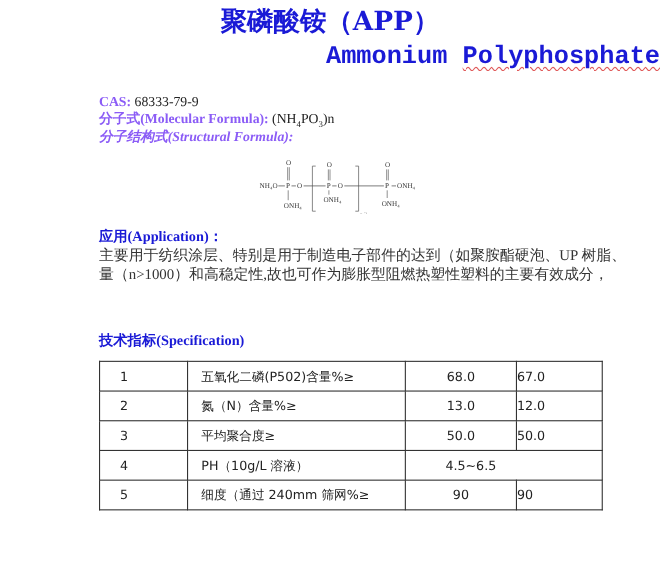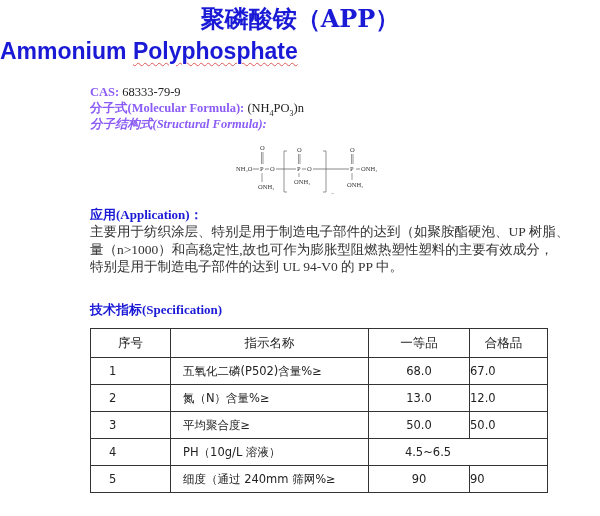--- a/index.html
+++ b/index.html
@@ -1,18 +1,18 @@
 <!DOCTYPE html>
 <html><head>
 <meta charset="utf-8">
 <style>
   html, body { margin: 0; padding: 0; background: #ffffff; }
   body { width: 600px; height: 516px; position: relative; overflow: hidden; font-family: "Liberation Serif", serif; }
   .title-cn { position: absolute; top: 4px; left: 0; width: 600px; text-align: center; color: #1a1ad6; font-weight: bold; font-size: 24px; line-height: 30px; font-family: "DejaVu Serif", serif; }
-  .title-en { position: absolute; top: 36px; left: 0; width: 600px; text-align: left; color: #1a1ad6; font-weight: bold; font-size: 23px; line-height: 30px; font-family: Liberation Sans, sans-serif; }
+  .title-en { position: absolute; top: 36px; left: 0; width: 600px; text-align: right; color: #1a1ad6; font-weight: bold; font-size: 23px; line-height: 30px; font-family: Liberation Mono, monospace; }
   .title-en .spell { text-decoration: underline wavy #e05a5a; text-decoration-thickness: 1px; text-underline-offset: 3px; }
   .meta { position: absolute; left: 90px; font-size: 12.5px; line-height: 16px; color: #222; }
   .meta .lbl { color: #8b5cf6; font-weight: bold; }
   .formula { position: absolute; left: 236px; top: 142px; width: 160px; height: 52px; }
   .section-head { position: absolute; left: 90px; color: #1a1ad6; font-weight: bold; font-size: 13px; line-height: 16px; }
   .app-text { position: absolute; left: 90px; top: 223px; width: 510px; font-size: 13.5px; line-height: 17.5px; color: #333; }
   .app-text div { white-space: nowrap; }
   table.spec { position: absolute; left: 90px; top: 328px; border-collapse: collapse; font-family: "DejaVu Sans", sans-serif; font-size: 11.5px; color: #222; }
   table.spec td { border: 1.5px solid #333; padding: 0; height: 26px; }
   table.spec tr.head td { height: 28px; text-align: center; font-size: 12.5px; }
@@ -75,33 +75,26 @@
   <line x1="120" y1="27" x2="124" y2="27" stroke="#555" stroke-width="0.7"></line>
   <text x="125" y="29">ONH₄</text>
   <line x1="116" y1="31" x2="116" y2="38" stroke="#555" stroke-width="0.6"></line>
   <text x="111" y="45">ONH₄</text>
 </svg>
 
 <div class="section-head" style="top:207px;">应用(Application)：</div>
 <div class="app-text">
   <div>主要用于纺织涂层、特别是用于制造电子部件的达到（如聚胺酯硬泡、UP 树脂、</div>
   <div>量（n&gt;1000）和高稳定性,故也可作为膨胀型阻燃热塑性塑料的主要有效成分，</div>
-  <div>特别是用于制造电子部件的达到 UL 94-V0 的 PP 中。</div>
 </div>
 
 <div class="section-head" style="top:302px;">技术指标(Specification)</div>
 
 <table class="spec">
   <tbody>
-      <tr class="head">
-    <td class="c1" style="padding-left:0 !important;text-align:center">序号</td>
-    <td class="c2" style="padding-left:0 !important;text-align:center">指示名称</td>
-    <td class="c3">一等品</td>
-    <td class="c4">合格品</td>
-  </tr>
   <tr>
     <td class="c1">1</td>
     <td class="c2">五氧化二磷(P502)含量%≥</td>
     <td class="c3">68.0</td>
     <td class="c4">67.0</td>
   </tr>
   <tr>
     <td class="c1">2</td>
     <td class="c2">氮（N）含量%≥</td>
     <td class="c3">13.0</td>

